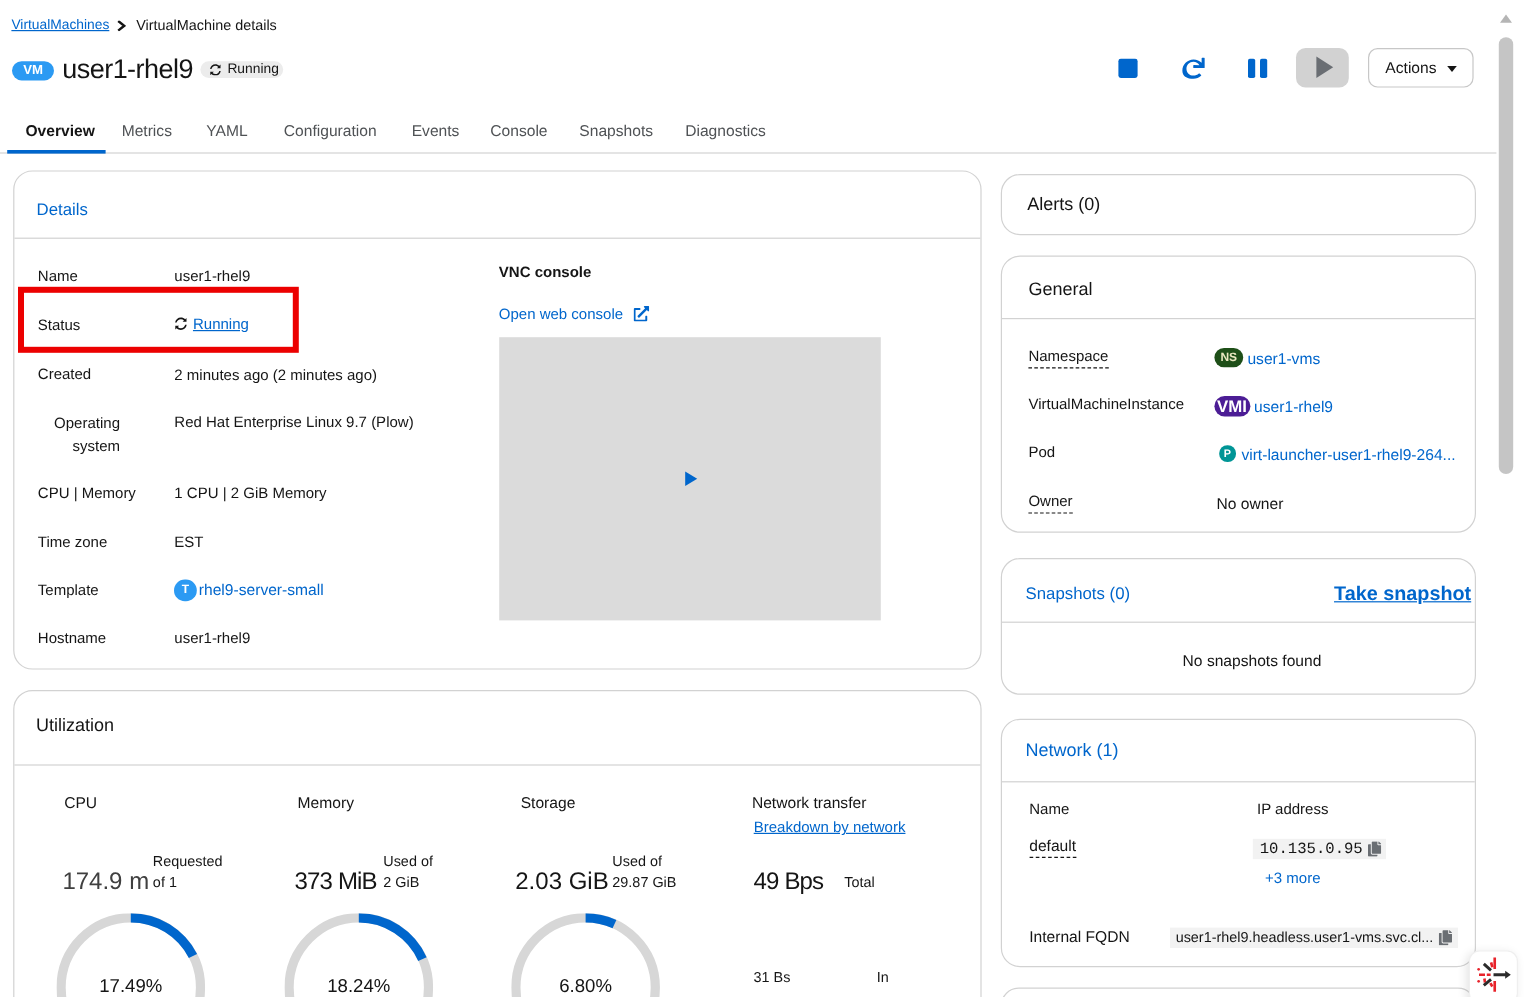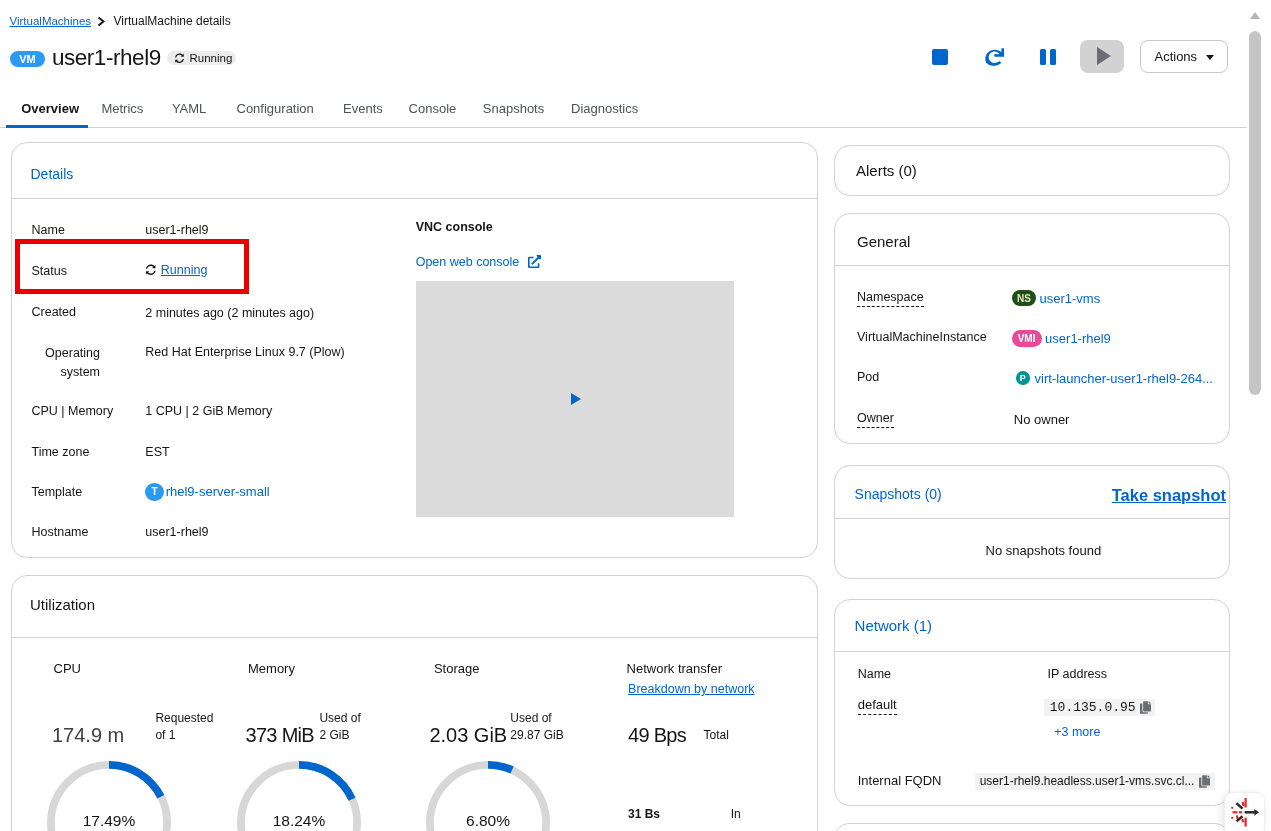--- a/index.html
+++ b/index.html
@@ -112,21 +112,21 @@
   <div class="abs" style="left:18px; top:19.5px; font-size:15px; color:#151515;">Utilization</div>
   <div class="divider" style="top:61px;"></div>
 
   <div class="abs lbl" style="left:41.5px; top:84.7px; font-size:13px;">CPU</div>
   <div class="abs lbl" style="left:236px; top:84.7px; font-size:13px;">Memory</div>
   <div class="abs lbl" style="left:421.9px; top:84.7px; font-size:13px;">Storage</div>
   <div class="abs lbl" style="left:614.6px; top:84.7px; font-size:13px;">Network transfer</div>
   <a class="abs ul" style="left:616.1px; top:106px; font-size:12.5px;" href="#">Breakdown by network</a>
 
   <div class="abs" style="left:40px; top:147.5px; font-size:20px; color:#404040;">174.9 m</div>
-  <div class="abs" style="left:115.4px; top:134.2px; font-size:12px; line-height:16.5px; color:#151515;margin-left:28px;">Requested<br>of 1</div>
+  <div class="abs" style="left:115.4px; top:134.2px; font-size:12px; line-height:16.5px; color:#151515;">Requested<br>of 1</div>
   <div class="abs" style="left:233.5px; top:147.5px; font-size:20px; letter-spacing:-0.7px; color:#151515;">373 MiB</div>
   <div class="abs" style="left:307.4px; top:134.2px; font-size:12px; line-height:16.5px; color:#151515;">Used of<br>2 GiB</div>
   <div class="abs" style="left:417.4px; top:147.5px; font-size:20px; color:#151515;">2.03 GiB</div>
   <div class="abs" style="left:498.3px; top:134.2px; font-size:12px; line-height:16.5px; color:#151515;">Used of<br>29.87 GiB</div>
   <div class="abs" style="left:616px; top:147.5px; font-size:20px; letter-spacing:-0.7px; color:#151515;">49 Bps</div>
   <div class="abs" style="left:691.6px; top:152.4px; font-size:12px; color:#151515;">Total</div>
 
   <svg class="abs" style="left:35.4px; top:185px;" width="124" height="124" viewBox="0 0 124 124">
     <circle cx="62" cy="62" r="58.1" fill="none" stroke="#d7d7d7" stroke-width="7.7"></circle>
     <circle cx="62" cy="62" r="58.1" fill="none" stroke="#0066cc" stroke-width="7.7" stroke-dasharray="63.8 301.2" transform="rotate(-90 62 62)"></circle>
@@ -136,39 +136,39 @@
     <circle cx="62" cy="62" r="58.1" fill="none" stroke="#d7d7d7" stroke-width="7.7"></circle>
     <circle cx="62" cy="62" r="58.1" fill="none" stroke="#0066cc" stroke-width="7.7" stroke-dasharray="66.6 298.4" transform="rotate(-90 62 62)"></circle>
     <text x="62" y="65.4" text-anchor="middle" font-size="15.5" fill="#151515" font-family="Liberation Sans">18.24%</text>
   </svg>
   <svg class="abs" style="left:414px; top:185px;" width="124" height="124" viewBox="0 0 124 124">
     <circle cx="62" cy="62" r="58.1" fill="none" stroke="#d7d7d7" stroke-width="7.7"></circle>
     <circle cx="62" cy="62" r="58.1" fill="none" stroke="#0066cc" stroke-width="7.7" stroke-dasharray="24.8 340.2" transform="rotate(-90 62 62)"></circle>
     <text x="62" y="65.4" text-anchor="middle" font-size="15.5" fill="#151515" font-family="Liberation Sans">6.80%</text>
   </svg>
 
-  <div class="abs" style="left:616px; top:230.6px; font-size:12px; color:#151515;font-weight:bold;">31 Bs</div>
+  <div class="abs" style="left:616px; top:230.6px; font-size:12px; color:#151515;">31 Bs</div>
   <div class="abs" style="left:718.7px; top:230.6px; font-size:12px; color:#151515;">In</div>
 </div>
 
 <div class="card" style="left:834px; top:144.7px; width:396px; height:51px;padding-left:44px;">
   <div class="abs" style="left:21px; top:16.8px; font-size:15px; color:#151515;">Alerts (0)</div>
 </div>
 
 <div class="card" style="left:834px; top:213px; width:396px; height:231px;">
   <div class="abs" style="left:22px; top:19px; font-size:15px; color:#151515;">General</div>
   <div class="divider" style="top:51px;"></div>
   <div class="abs dashed" style="left:22px; top:76.4px; font-size:12.5px; color:#151515;">Namespace</div>
   <div class="abs" style="left:177px; top:76px; display:flex; align-items:center; gap:3.5px;">
     <div class="badge" style="width:24px; height:16px; background:#1e4f18; font-size:10px; border-radius:8px; color:#e9e7c0;">NS</div>
     <a style="font-size:13px;" href="#">user1-vms</a>
   </div>
   <div class="abs" style="left:22px; top:116.4px; font-size:12.5px; color:#151515;">VirtualMachineInstance</div>
   <div class="abs" style="left:176.6px; top:115.6px; display:flex; align-items:center; gap:3.5px;">
-    <div class="badge" style="width:30px; height:17px; background:#ec4899; font-size:10px; border-radius:8.5px;">VMI</div>
+    <div class="badge" style="width:30px; height:17px; background:#4c1d95; font-size:14px; border-radius:8.5px;">VMI</div>
     <a style="font-size:13px;" href="#">user1-rhel9</a>
   </div>
   <div class="abs" style="left:22px; top:156.4px; font-size:12.5px; color:#151515;">Pod</div>
   <div class="abs" style="left:181px; top:156.6px; display:flex; align-items:center; gap:5px;">
     <div class="badge" style="width:13.5px; height:13.5px; background:#009596; border-radius:50%; font-size:9px;">P</div>
     <a style="font-size:13px;" href="#">virt-launcher-user1-rhel9-264...</a>
   </div>
   <div class="abs dashed" style="left:22px; top:197.2px; font-size:12.5px; color:#151515;">Owner</div>
   <div class="abs" style="left:178.8px; top:197.6px; font-size:13px; color:#151515;">No owner</div>
 </div>

